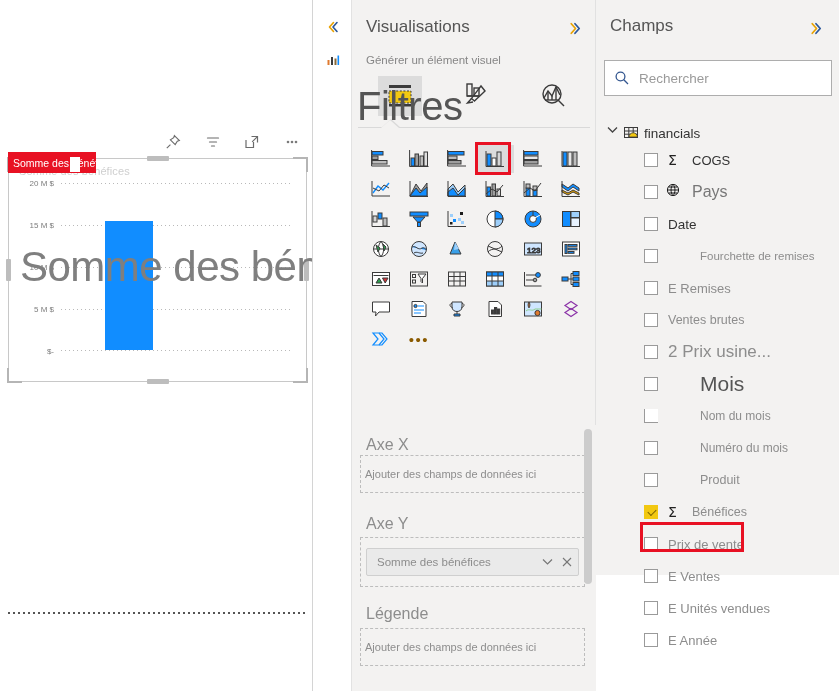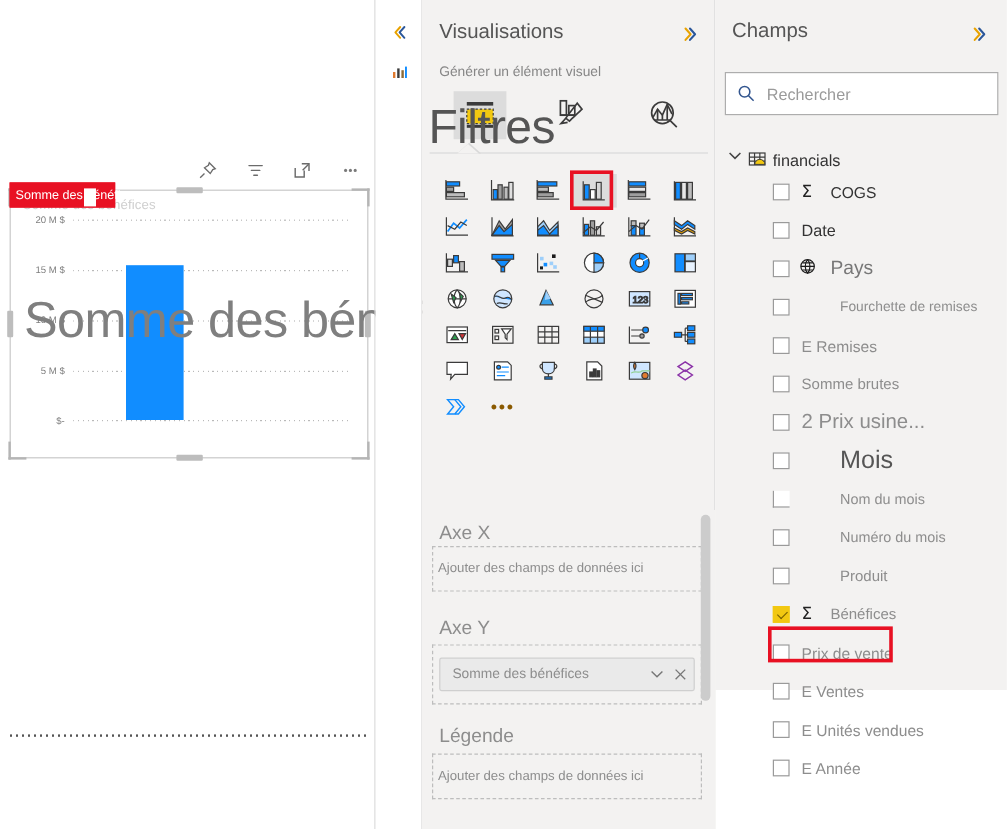--- a/index.html
+++ b/index.html
@@ -742,45 +742,45 @@
     </div>
 
     <div class="fields" id="fields-list">
         <div class="f-row">
           <span class="f-chk"></span>
           <span class="f-sigma">Σ</span>
           <span class="f-label" style="font-size: 13px; color: rgb(51, 51, 51); left: 96px;">COGS</span>
         </div>
         <div class="f-row">
           <span class="f-chk"></span>
-          <span class="f-label" style="font-size: 13.5px; color: rgb(51, 51, 51); left: 72px;">Date</span>
-        </div>
-        <div class="f-row">
-          <span class="f-chk"></span>
           <span class="f-globe"><svg width="14" height="14" viewBox="0 0 14 14">
               <g fill="none" stroke="#1b1b1b" stroke-width="1">
                 <circle cx="7" cy="7" r="5.6"></circle>
                 <path d="M1.4 7 H12.6"></path>
                 <path d="M7 1.4 C4.4 4 4.4 10 7 12.6 C9.6 10 9.6 4 7 1.4"></path>
                 <path d="M2.6 4 H11.4 M2.6 10 H11.4"></path>
               </g>
             </svg></span>
           <span class="f-label" style="font-size: 16px; color: rgb(119, 119, 119); left: 96px;">Pays</span>
         </div>
         <div class="f-row">
           <span class="f-chk"></span>
+          <span class="f-label" style="font-size: 13.5px; color: rgb(51, 51, 51); left: 72px;">Date</span>
+        </div>
+        <div class="f-row">
+          <span class="f-chk"></span>
           <span class="f-label" style="font-size: 11.5px; color: rgb(141, 141, 141); left: 104px;">Fourchette de remises</span>
         </div>
         <div class="f-row">
           <span class="f-chk"></span>
           <span class="f-label" style="font-size: 13px; color: rgb(141, 141, 141); left: 72px;">E Remises</span>
         </div>
         <div class="f-row">
           <span class="f-chk"></span>
-          <span class="f-label" style="font-size: 12.5px; color: rgb(141, 141, 141); left: 72px;">Somme brutes</span>
+          <span class="f-label" style="font-size: 12.5px; color: rgb(141, 141, 141); left: 72px;">Ventes brutes</span>
         </div>
         <div class="f-row">
           <span class="f-chk"></span>
           <span class="f-label" style="font-size: 17px; color: rgb(141, 141, 141); left: 72px;">2 Prix usine...</span>
         </div>
         <div class="f-row">
           <span class="f-chk"></span>
           <span class="f-label" style="font-size: 21px; color: rgb(85, 85, 85); left: 104px;">Mois</span>
         </div>
         <div class="f-row">

